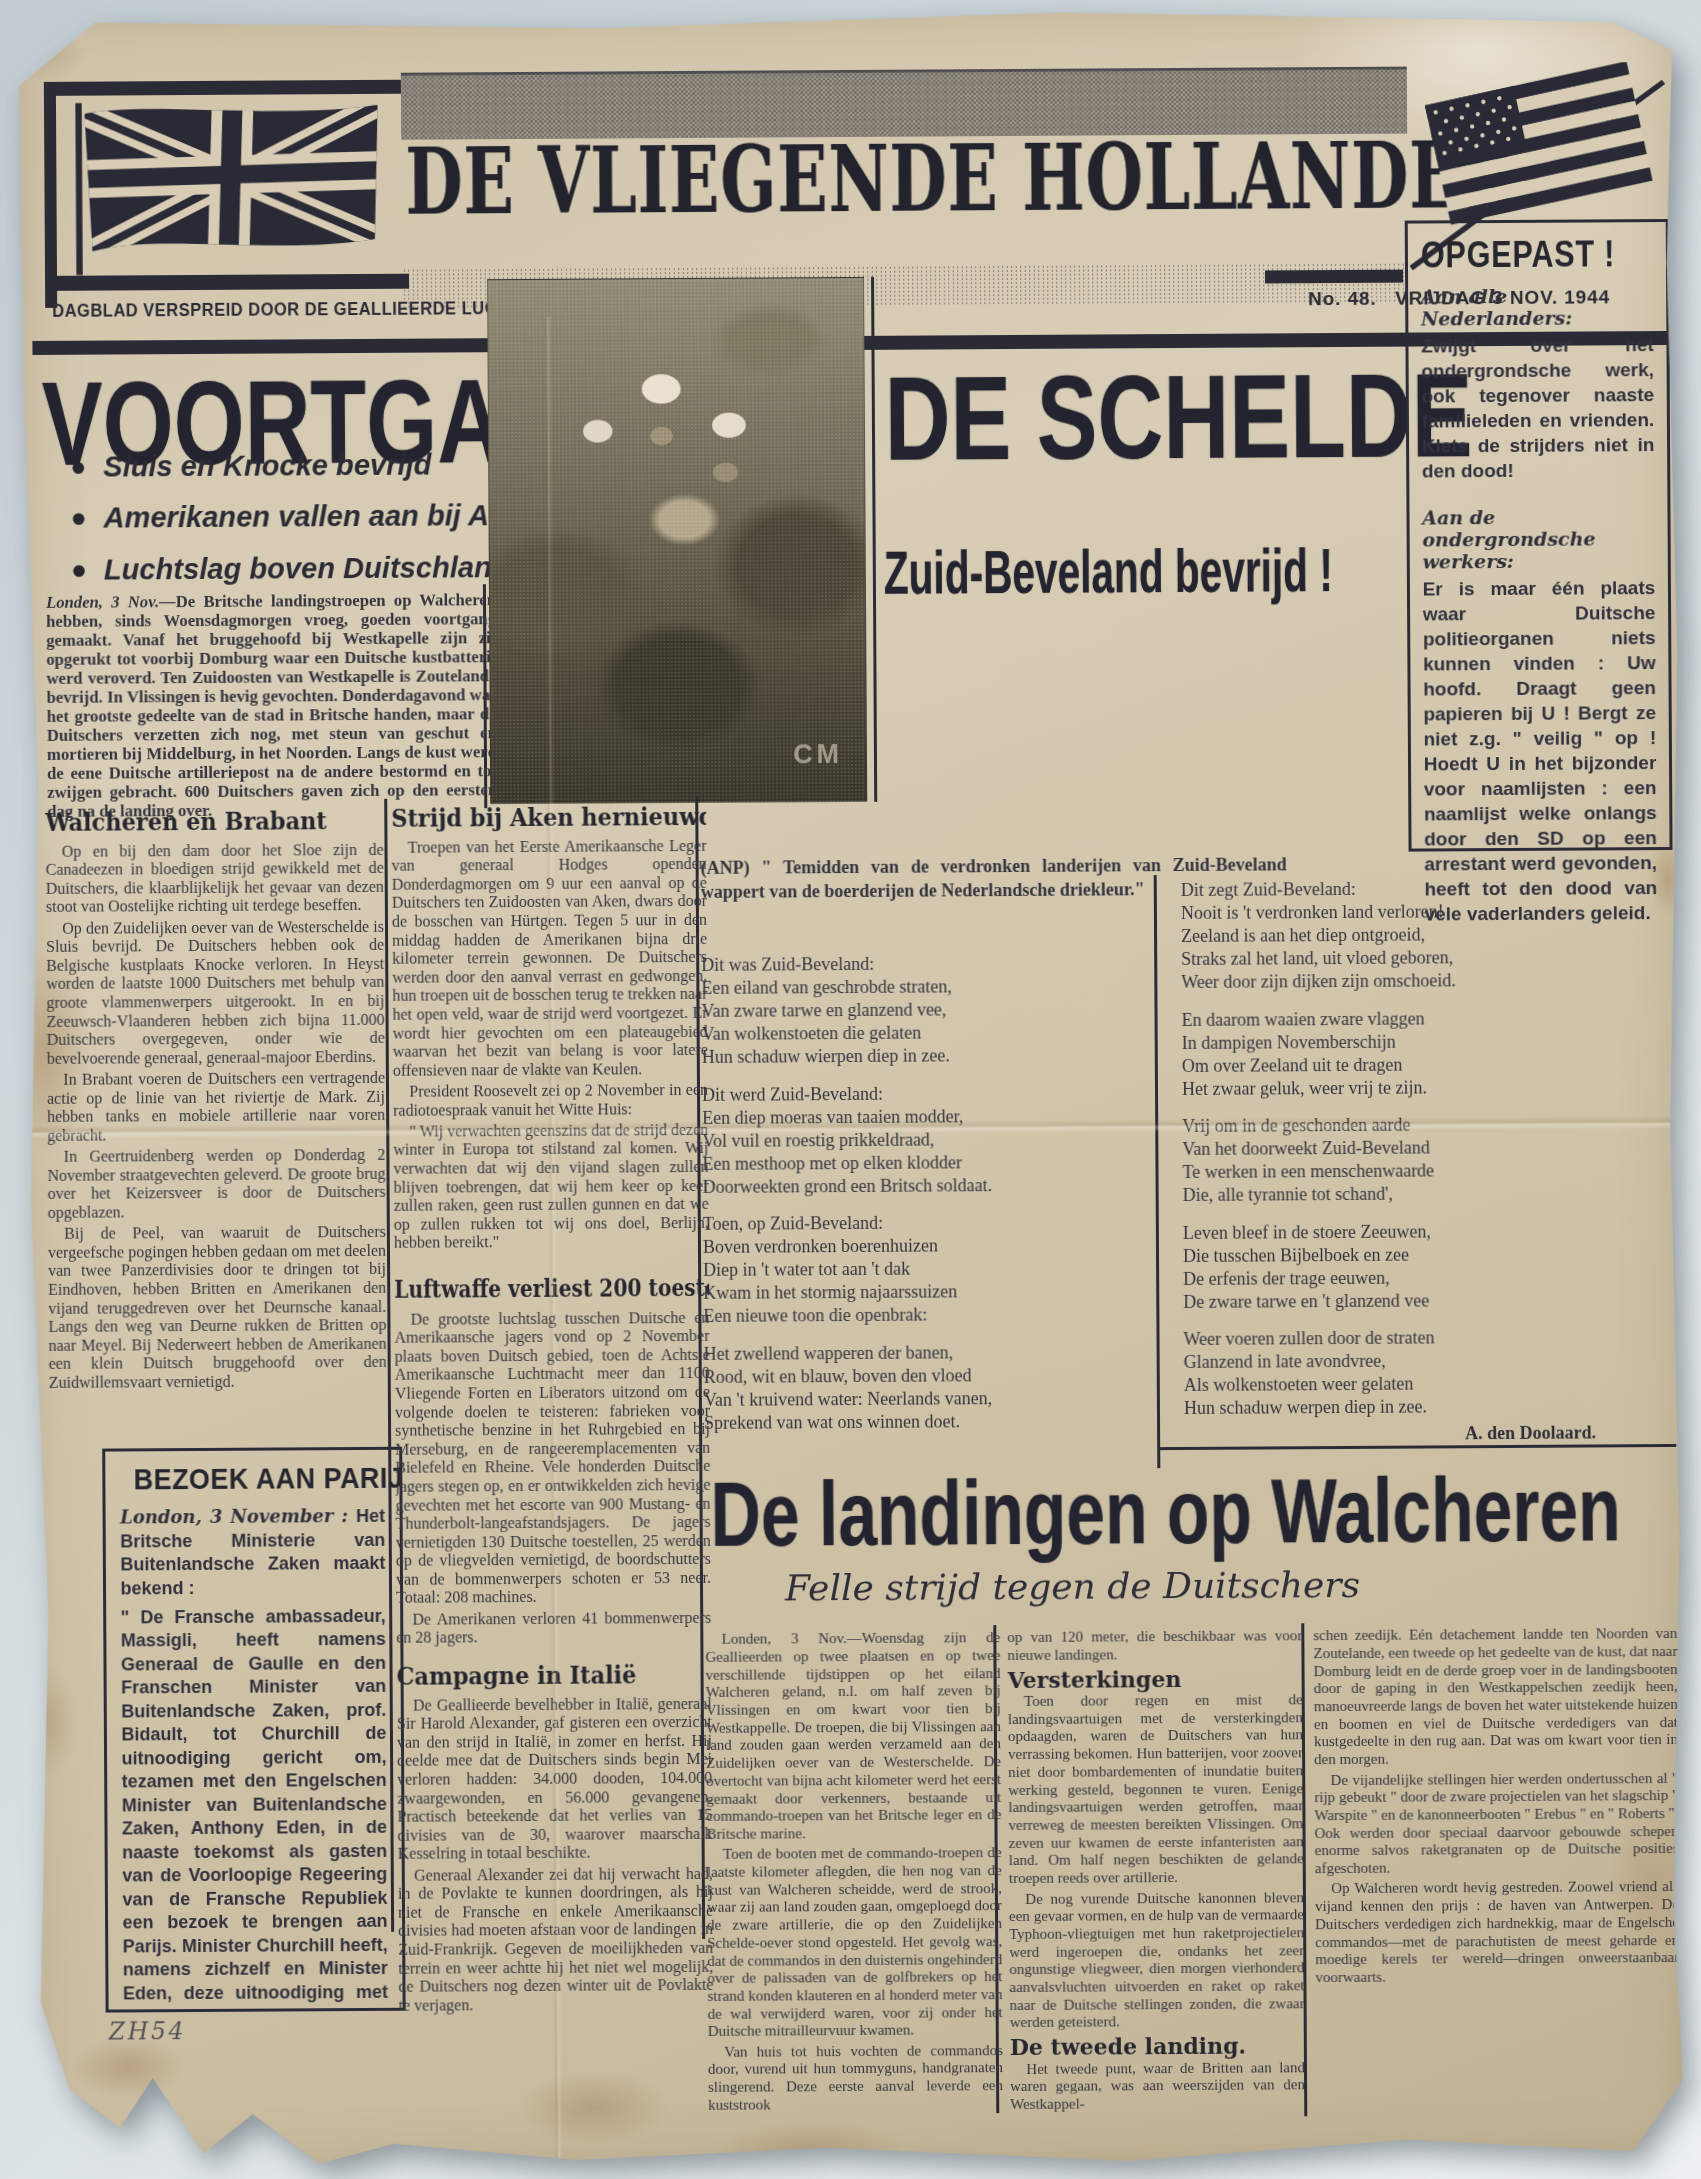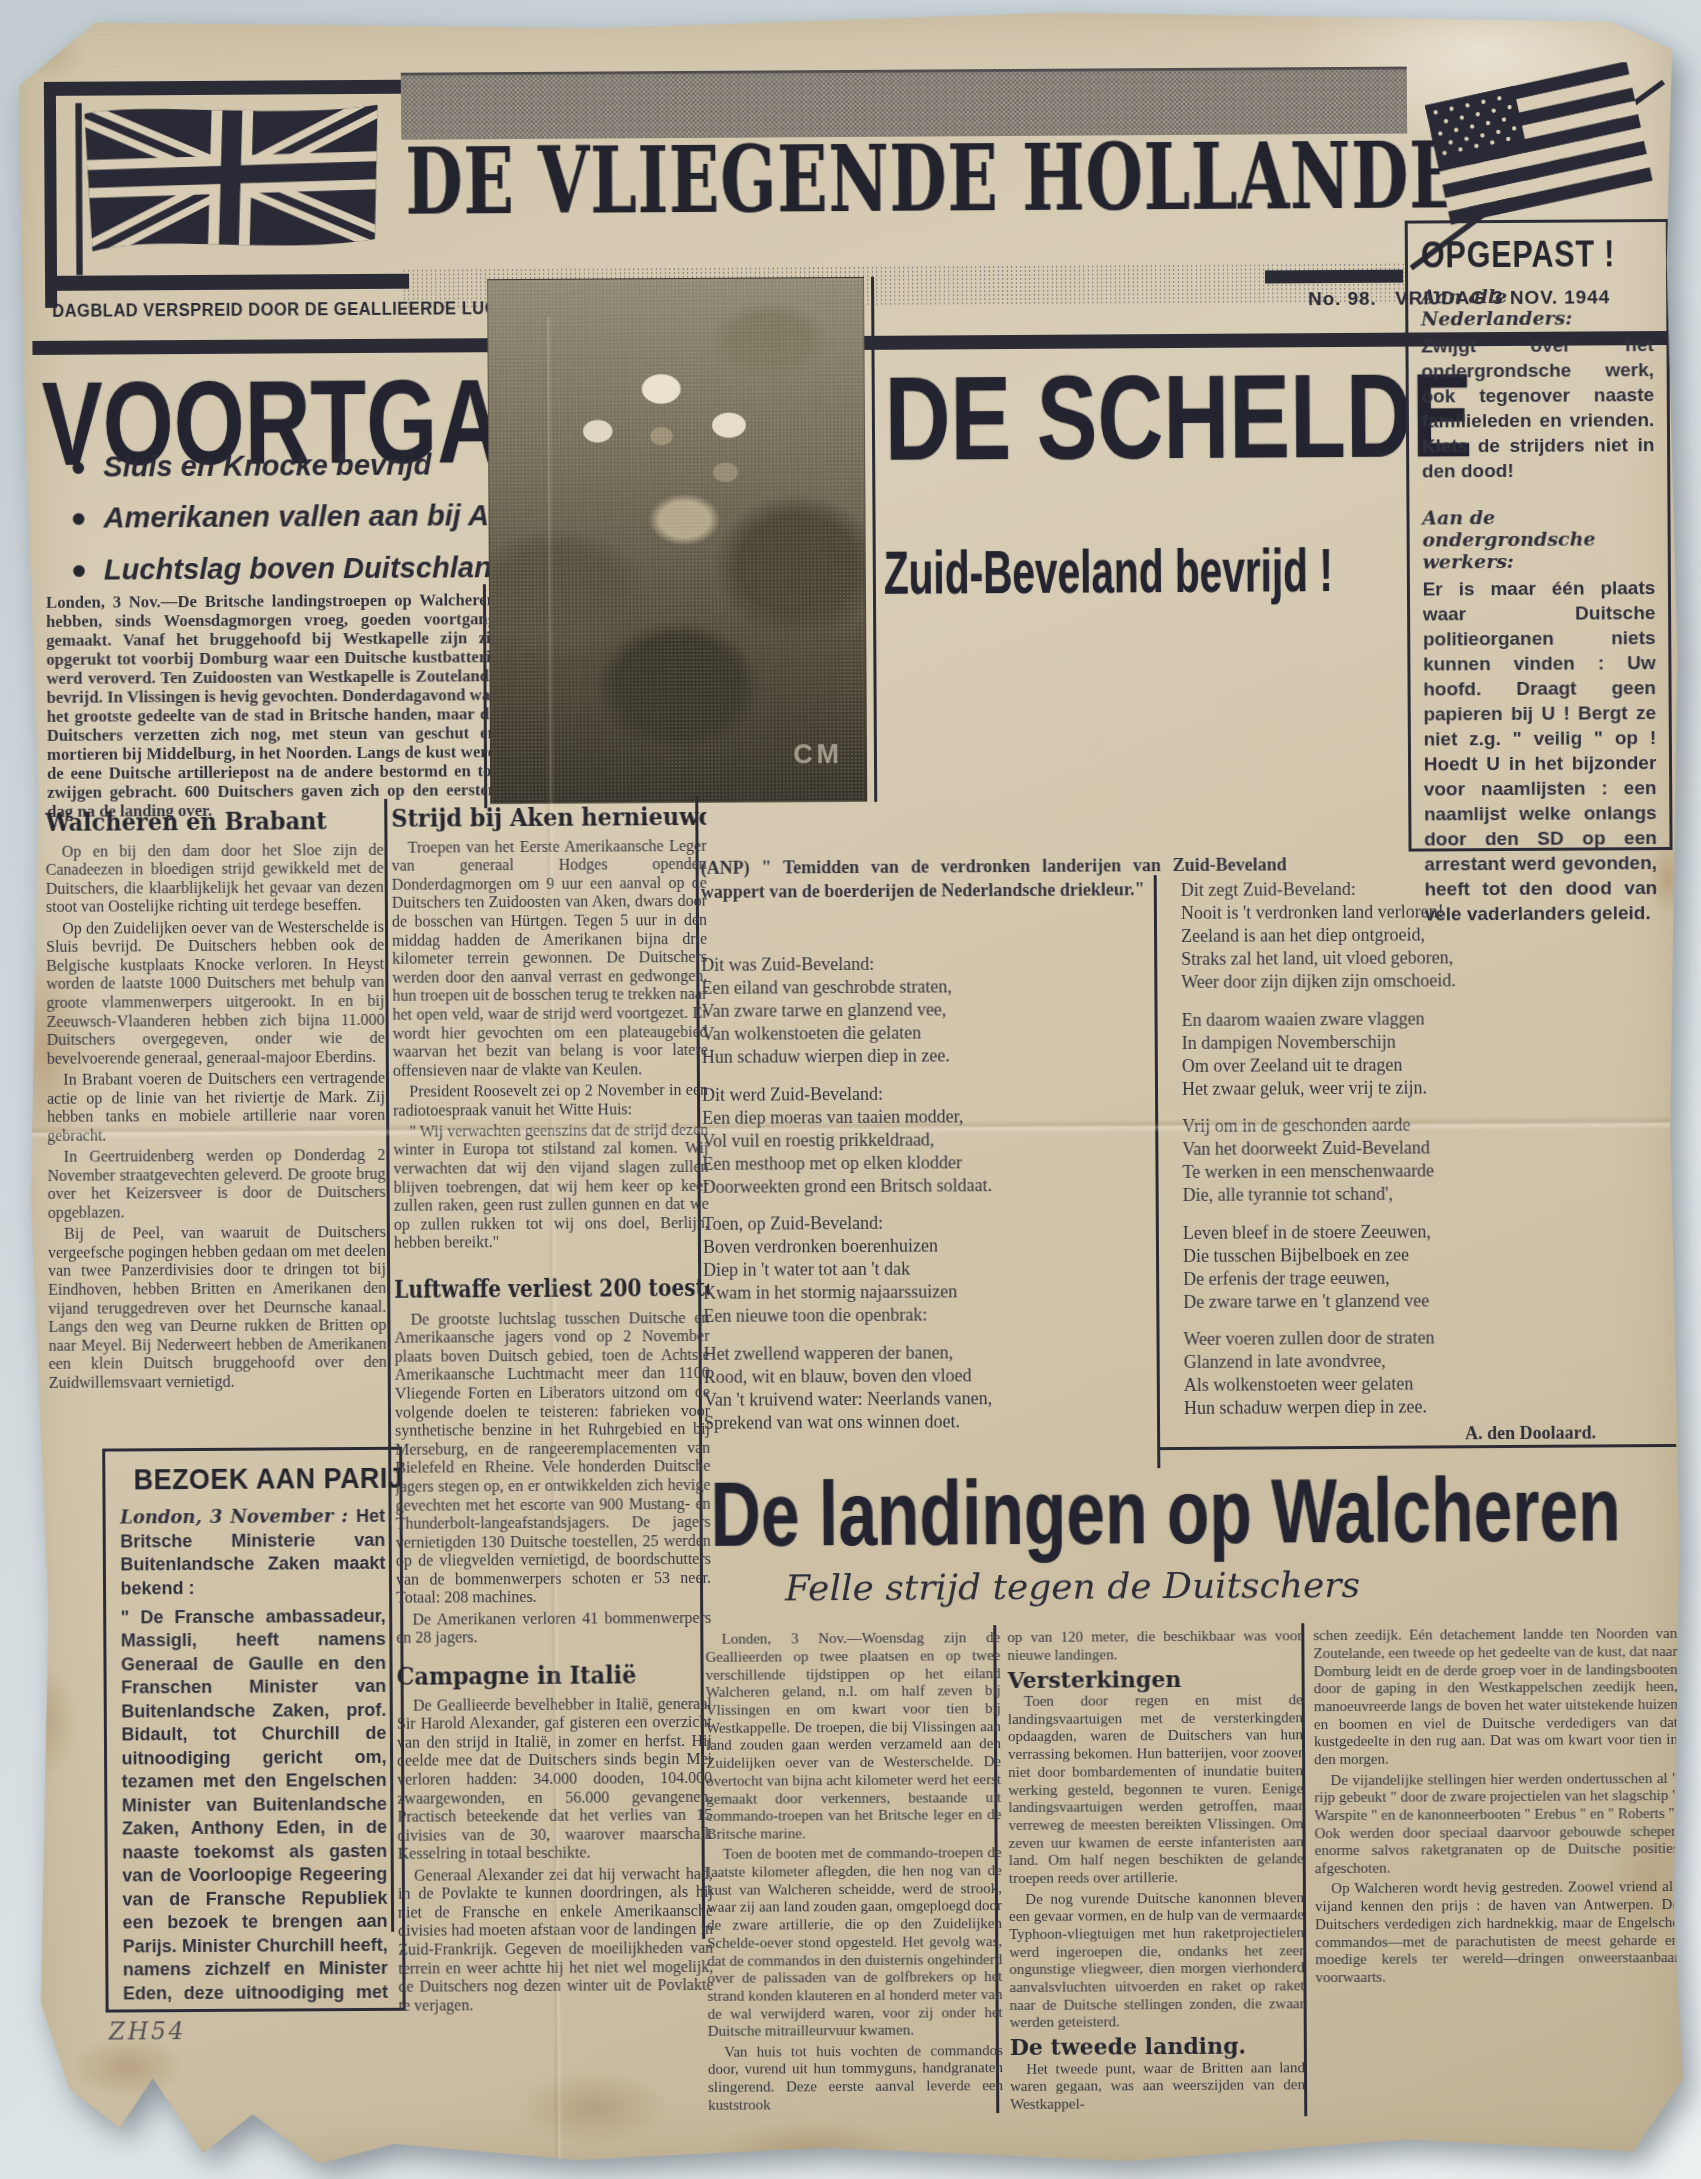--- a/index.html
+++ b/index.html
@@ -42,21 +42,21 @@
   .issueline{font-family:"Liberation Sans",sans-serif;font-weight:bold;font-size:19px;letter-spacing:0.9px;
     color:#2b2b36;text-align:right;}
   .headline{font-family:"Liberation Sans",sans-serif;font-weight:bold;font-size:114px;line-height:109px;
     white-space:nowrap;transform:scale(.8,1.04);transform-origin:0 0;color:#23242f;
     text-shadow:0 0 1.4px rgba(35,36,47,.6);}
   .bullet-row{display:flex;align-items:center;gap:16.3px;}
   .bullet-dot{font-size:27px;color:#26262f;line-height:27px;}
   .bullet-txt{font-family:"Liberation Sans",sans-serif;font-weight:bold;font-style:italic;font-size:30px;
     white-space:nowrap;transform:scaleX(.97);transform-origin:0 0;color:#2b2b36;}
   .lead{font-size:16.7px;line-height:19px;font-weight:bold;text-align:justify;color:#35353f;}
-  .lead .dateline{}
+  .lead .dateline{font-style:italic;}
   .body{font-size:16px;line-height:18.6px;text-align:justify;color:#36363f;}
   .body p{margin:0 0 2.7px;text-indent:16.3px;}
   .body p.noindent{text-indent:0;}
   .art-title{font-family:"DejaVu Serif",serif;font-weight:bold;font-size:24.4px;line-height:29px;
     white-space:nowrap;transform:scaleX(.92);transform-origin:0 0;color:#26262f;margin:0 0 5.4px;}
   .subhead{font-family:"DejaVu Serif",serif;font-weight:bold;font-size:22px;color:#26262f;margin:7.2px 0 3.6px;}
   .photo{background:
       radial-gradient(ellipse 31px 23.5px at 46% 21%, #e9e1cd 0 60%, transparent 65%),
       radial-gradient(ellipse 27px 20px at 64% 28%, #e4dcc8 0 60%, transparent 65%),
       radial-gradient(ellipse 23.5px 18px at 29% 29%, #ded6c2 0 60%, transparent 65%),
@@ -170,21 +170,21 @@
               <circle cx="80" cy="96" r="2.4"></circle>
               <circle cx="98" cy="96" r="2.4"></circle>
               <circle cx="116" cy="96" r="2.4"></circle>
           </g>
         </g>
       </svg>
       <div class="abs rule" style="left:1248px;top:266px;width:138px;height:12.7px;"></div>
 
       <div class="abs tagline" style="left:35px;top:289px;">DAGBLAD VERSPREID DOOR DE GEALLIEERDE LUCHTMACHT</div>
       <div class="abs issueline" style="left:1086px;top:284px;width:507px;padding-right:87px;">
-        <span>No. 98.</span>&nbsp;&nbsp;
+        <span>No. 48.</span>&nbsp;&nbsp;
         <span>VRIJDAG 3 NOV. 1944</span>
       </div>
       <div class="abs rule" style="left:14.5px;top:329px;width:1634px;height:13.6px;"></div>
 
       <div class="abs headline" style="left:23.5px;top:355px;">VOORTGANG AAN DE SCHELDE</div>
 
       <div class="abs bullet-row" style="left:52px;top:438px;">
         <span class="bullet-dot">●</span>
         <span class="bullet-txt">Sluis en Knocke bevrijd</span>
       </div>

